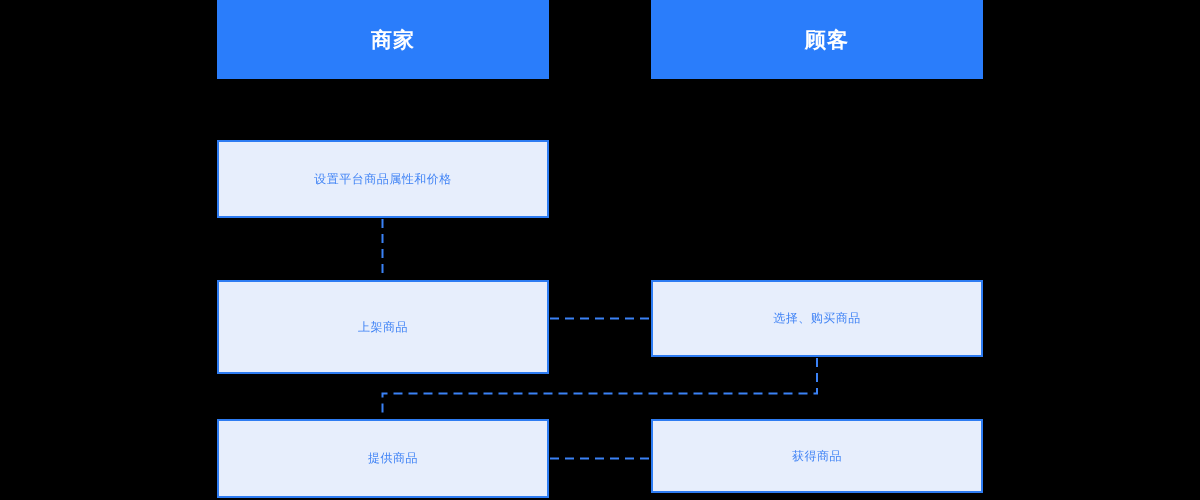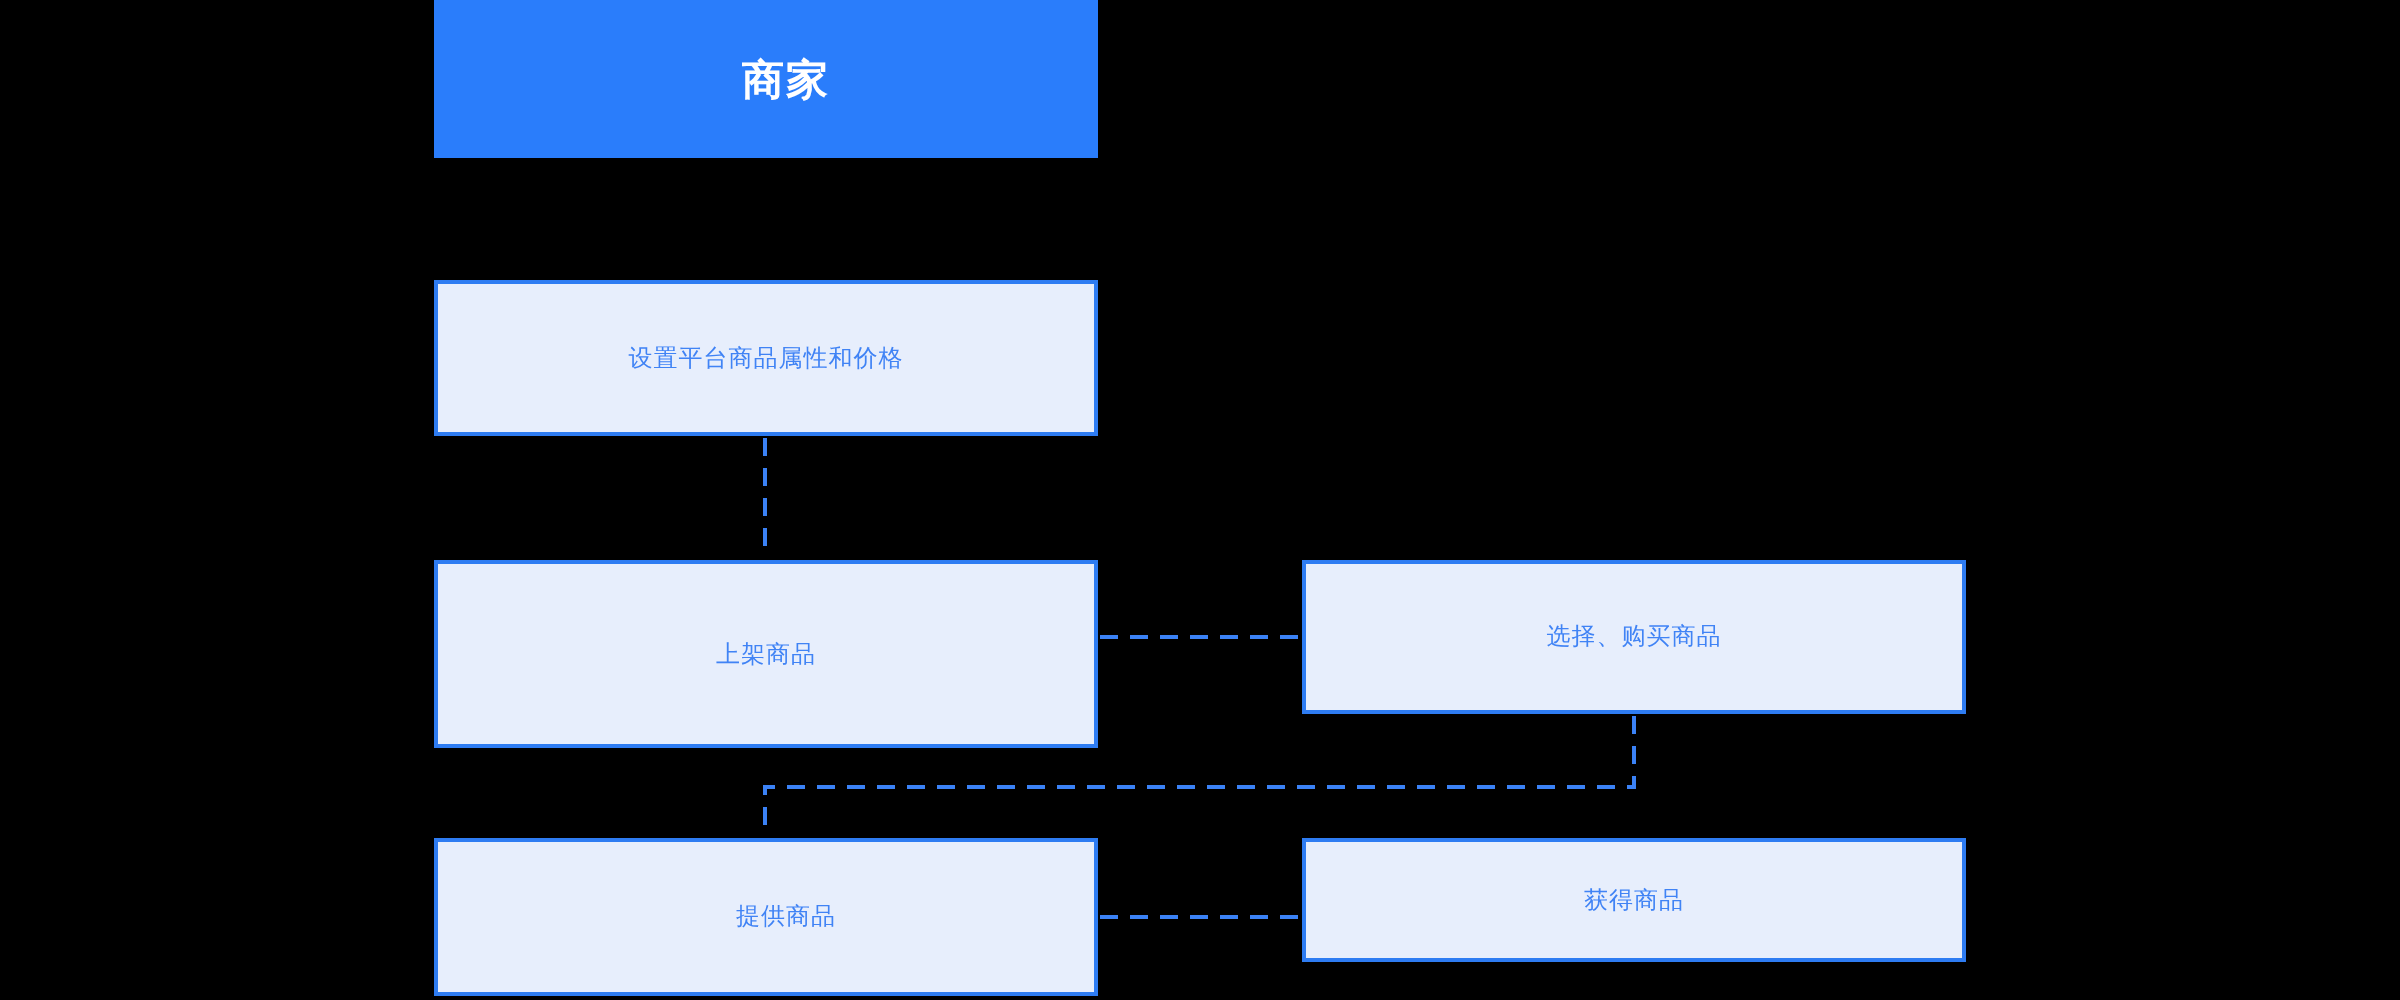--- a/index.html
+++ b/index.html
@@ -43,21 +43,21 @@
     display: flex;
     align-items: center;
     justify-content: center;
     box-sizing: border-box;
     letter-spacing: 0.5px;
   }
   .node.n1 { left: 217px; top: 140px; height: 78px; }
   .node.n2 { left: 217px; top: 280px; height: 94px; }
   .node.n3 { left: 651px; top: 280px; height: 77px; }
   .node.n4 { left: 217px; top: 419px; height: 79px; padding-left: 20px; }
-  .node.n5 { left: 651px; top: 419px; height: 62px; }
+  .node.n5 { left: 651px; top: 419px; height: 74px; }
   .connector-layer {
     position: absolute;
     left: 0;
     top: 0;
     width: 1200px;
     height: 500px;
     pointer-events: none;
   }
   .connector-layer path {
     fill: none;
@@ -68,20 +68,23 @@
 </style>
 </head>
 <body>
 
 <div class="canvas">
 
   <div class="lane-header merchant">
     <span>商家</span>
   </div>
 
+  <div class="lane-header customer">
+    <span>顾客</span>
+  </div>
 
   <svg class="connector-layer" viewBox="0 0 1200 500">
     <path d="M 382.5 219 L 382.5 279"></path>
     <path d="M 550 318.5 L 650 318.5"></path>
     <path d="M 817 358 L 817 393.5 L 382.5 393.5 L 382.5 417"></path>
     <path d="M 550 458.5 L 650 458.5"></path>
   </svg>
 
   <div class="node n1">
     <span>设置平台商品属性和价格</span>

